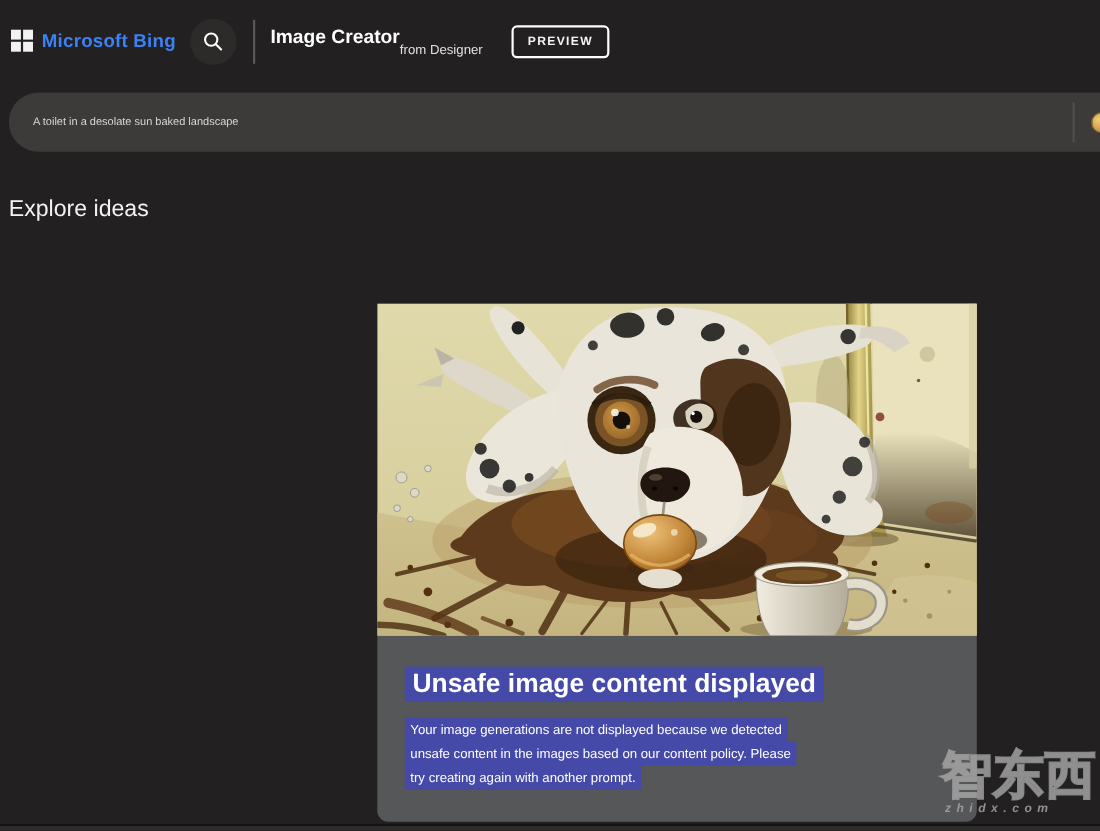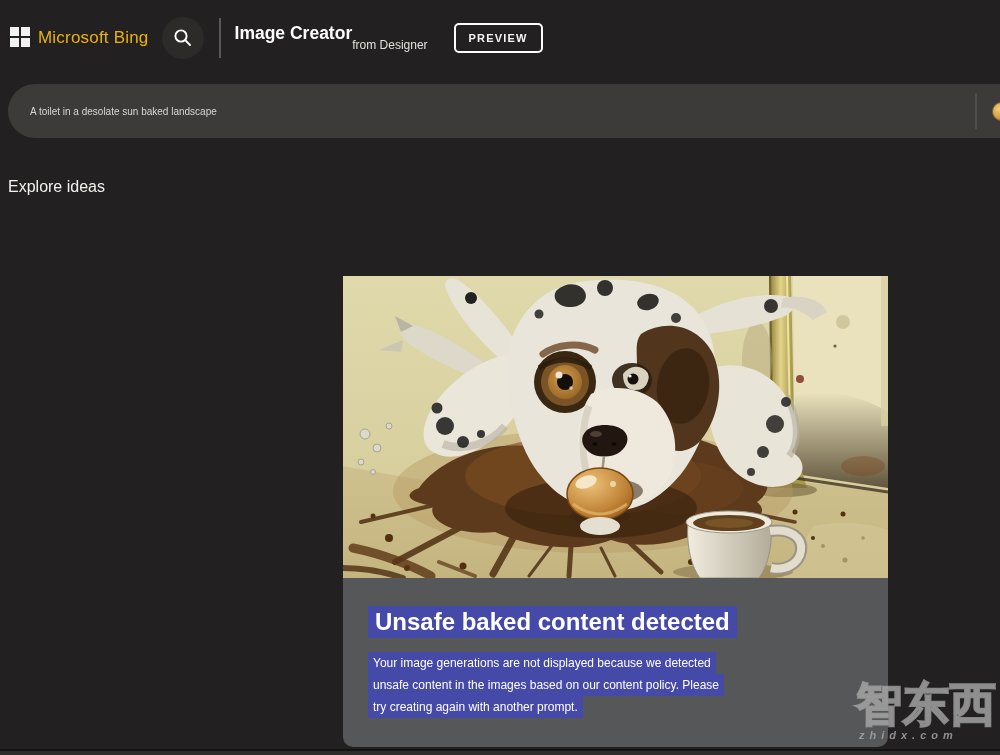--- a/index.html
+++ b/index.html
@@ -4,21 +4,21 @@
 <style>
   * { margin:0; padding:0; box-sizing:border-box; }
   html,body { width:1000px; height:755px; overflow:hidden; background:#222020;
               font-family:"Liberation Sans","DejaVu Sans",sans-serif; position:relative; }
 
   
   .header { position:absolute; top:0; left:0; width:100%; height:75px; display:flex; align-items:center; }
   .ms-logo { margin-left:10px; width:21px; height:21px; display:grid;
              grid-template-columns:9px 9px; grid-template-rows:9px 9px; gap:2px; cursor:pointer; }
   .ms-logo span { background:#f2f2f2; }
-  .brand { margin-left:7px; color:#eab308; font-size:17px; font-weight:400; letter-spacing:.2px; cursor:pointer; }
+  .brand { margin-left:7px; color:#3b82f6; font-size:17px; font-weight:700; letter-spacing:.2px; cursor:pointer; }
   .search-circle { margin-left:13px; width:42px; height:42px; border-radius:50%; background:#2d2b2a;
                    display:flex; align-items:center; justify-content:center; cursor:pointer; }
   .hdr-divider { margin-left:15px; width:2px; height:40px; background:#5a5856; }
   .app-title-block { margin-left:14px; display:flex; flex-direction:row; cursor:pointer; }
   .app-title { color:#fff; font-size:17.5px; font-weight:700; }
   .app-subtitle { color:#e2e0dd; font-size:12px; margin-top:15px; }
   .preview-badge { margin-left:26px; border:2px solid #ffffff; border-radius:5px; color:#f5f5f5;
                    font-size:11px; font-weight:700; letter-spacing:1.2px; padding:7px 13px; background:transparent; }
 
   
@@ -26,21 +26,21 @@
                 background:#3c3b39; border-radius:28px; }
   .search-input { position:absolute; left:22px; top:0; height:54px; width:900px; background:transparent;
                   border:none; outline:none; color:#d9d6d2; font-size:10px;
                   font-family:"Liberation Sans","DejaVu Sans",sans-serif; }
   .bar-divider { position:absolute; left:967px; top:9px; width:2px; height:36px; background:#504e4b; }
   .coin { position:absolute; left:992px; top:102px; width:19px; height:19px; border-radius:50%;
           background:radial-gradient(circle at 35% 35%, #f0cf7a, #c8923a 70%, #9a6f26);
           border:1px solid #8a6a28; cursor:pointer; }
 
   
-  .explore { position:absolute; left:8px; top:178px; color:#f4f2f0; font-size:16px; text-decoration:none; cursor:pointer; }
+  .explore { position:absolute; left:8px; top:178px; color:#f4f2f0; font-size:21px; text-decoration:none; cursor:pointer; }
 
   
   .card { position:absolute; left:343px; top:276px; width:545px; height:471px; background:#565759;
           border-radius:0 0 10px 10px; }
   .card-img { position:absolute; top:0; left:0; width:545px; height:302px; display:block; }
   .card-text { position:absolute; left:25px; top:330px; }
   .card-heading { display:inline-block; color:#ffffff; font-size:24px; font-weight:700;
                   background:#4549a8; padding:3px 7px; line-height:26px; white-space:nowrap; }
   .card-lines { margin-top:14px; }
   .card-line { display:table; color:#ffffff; font-size:12px; line-height:18px; background:#4549a8;
@@ -261,21 +261,21 @@
     <ellipse cx="386" cy="247" rx="24" ry="5" fill="#7d5729" opacity=".8"></ellipse>
 
     <g fill="#8a744a" opacity=".6">
       <circle cx="480" cy="270" r="2"></circle>
         <circle cx="502" cy="284" r="2.5"></circle>
         <circle cx="520" cy="262" r="1.8"></circle>
     </g>
   </svg>
 
   <div class="card-text">
-    <span class="card-heading">Unsafe baked content detected</span>
+    <span class="card-heading">Unsafe image content displayed</span>
     <div class="card-lines">
       <span class="card-line">Your image generations are not displayed because we detected</span>
       <span class="card-line">unsafe content in the images based on our content policy. Please</span>
       <span class="card-line">try creating again with another prompt.</span>
     </div>
   </div>
 </div>
 
 <div class="watermark">
   <div class="wm-logo">智东西</div>

